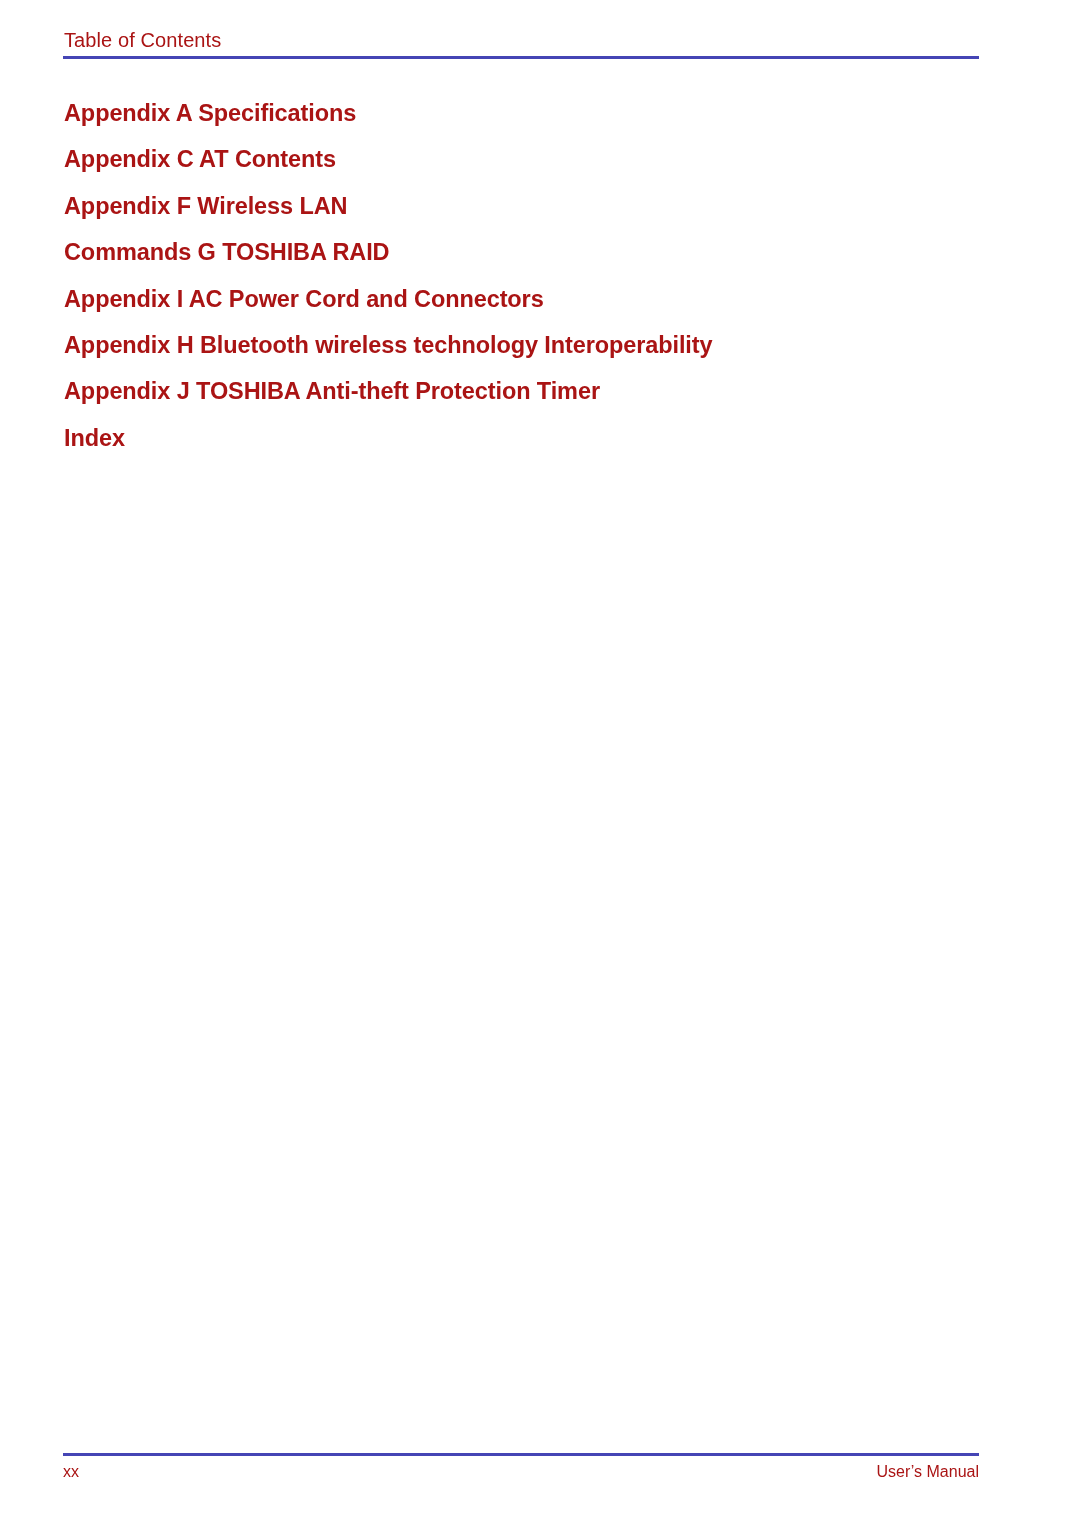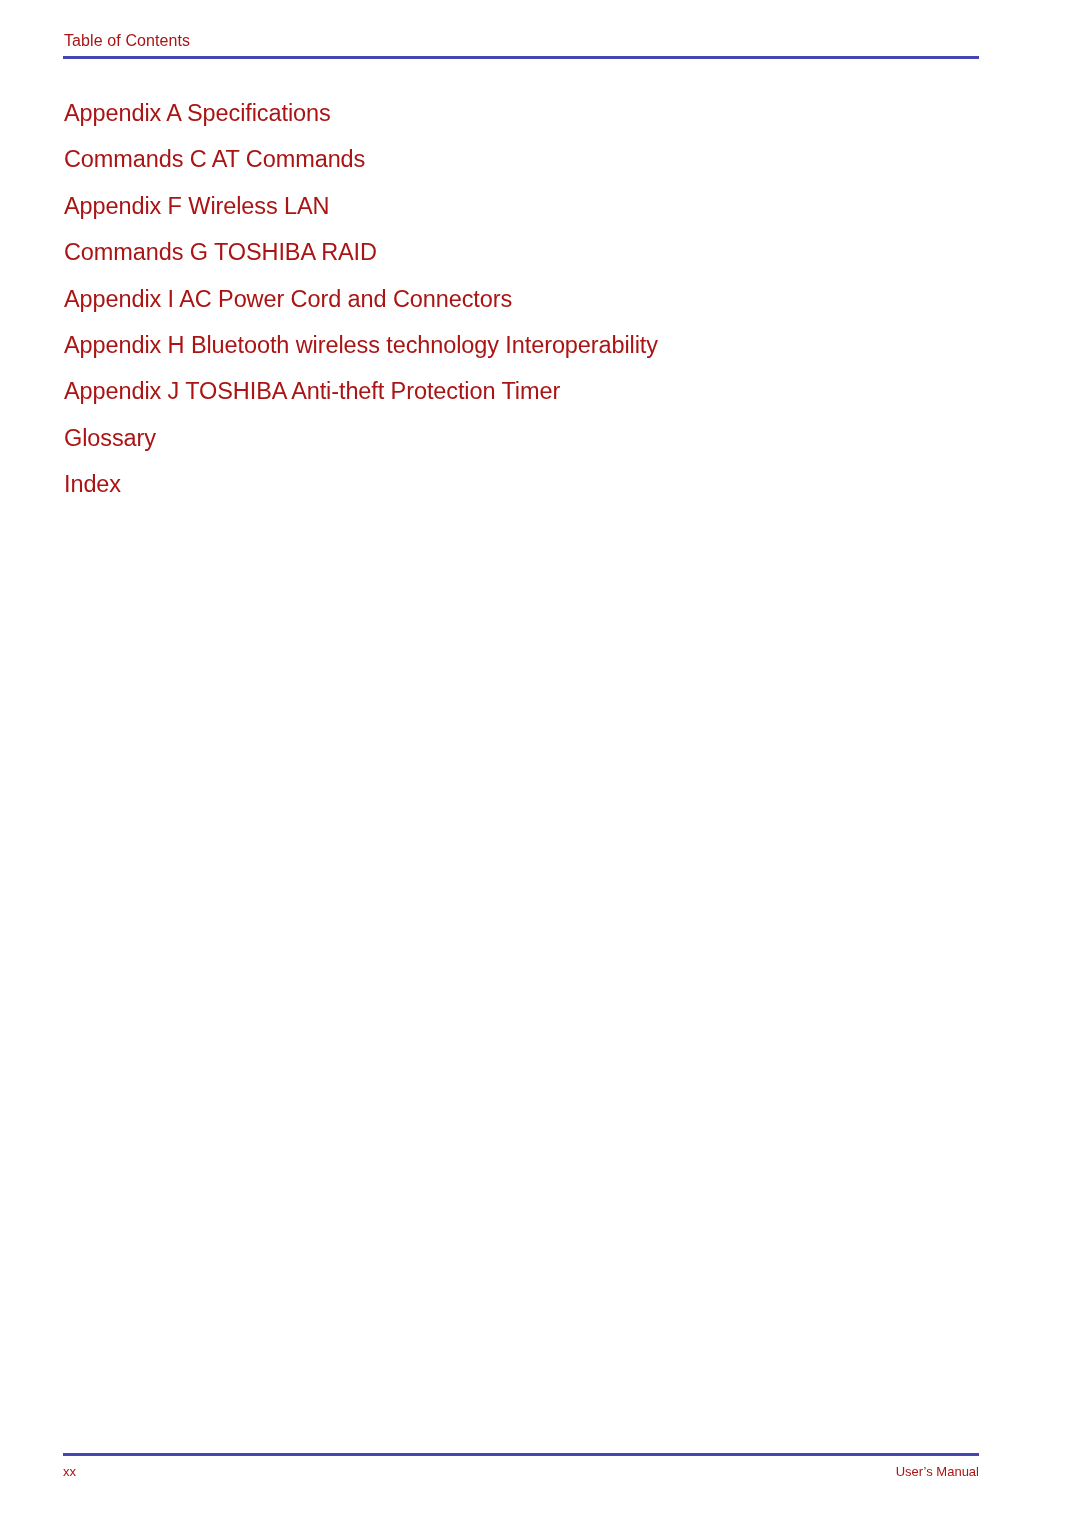--- a/index.html
+++ b/index.html
@@ -22,21 +22,21 @@
   }
 
   
   .running-header {
     position: absolute;
     left: 64px;
     top: 31px;
     width: 915px;
   }
   .running-header-title {
-    font-size: 16px;
+    font-size: 20px;
     line-height: 19px;
     color: #AA1414;
     letter-spacing: 0.1px;
     white-space: nowrap;
   }
   .header-rule {
     position: absolute;
     left: 63px;
     top: 56px;
     width: 916px;
@@ -46,20 +46,21 @@
 
   
   .toc-list {
     position: absolute;
     left: 64px;
     top: 90px;
     width: 920px;
     list-style: none;
     margin: 0;
     padding: 0;
+    font-weight: bold;
   }
   .toc-entry {
     height: 46.4px;
     line-height: 46.4px;
     font-size: 23.5px;
     color: #AA1414;
     white-space: nowrap;
     letter-spacing: -0.1px;
   }
 
@@ -75,46 +76,45 @@
   .footer {
     position: absolute;
     left: 63px;
     top: 1461px;
     width: 916px;
     display: flex;
     justify-content: space-between;
     align-items: baseline;
   }
   .footer-text {
-    font-size: 13px;
+    font-size: 16px;
     line-height: 22px;
     color: #AA1414;
     white-space: nowrap;
   }
 </style>
 </head>
 <body>
 
 <div class="page">
 
   <div class="running-header">
     <div class="running-header-title">Table of Contents</div>
   </div>
 
   <div class="header-rule"></div>
 
   <ul class="toc-list">
     <li class="toc-entry">Appendix A Specifications</li>
-    <li class="toc-entry">Commands C AT Commands</li>
+    <li class="toc-entry">Appendix C AT Contents</li>
     <li class="toc-entry">Appendix F Wireless LAN</li>
     <li class="toc-entry">Commands G TOSHIBA RAID</li>
     <li class="toc-entry">Appendix I AC Power Cord and Connectors</li>
     <li class="toc-entry">Appendix H Bluetooth wireless technology Interoperability</li>
     <li class="toc-entry">Appendix J TOSHIBA Anti-theft Protection Timer</li>
-    <li class="toc-entry">Glossary</li>
     <li class="toc-entry">Index</li>
   </ul>
 
   <div class="footer-rule"></div>
 
   <div class="footer">
     <span class="footer-text">xx</span>
     <span class="footer-text">User’s Manual</span>
   </div>
 

